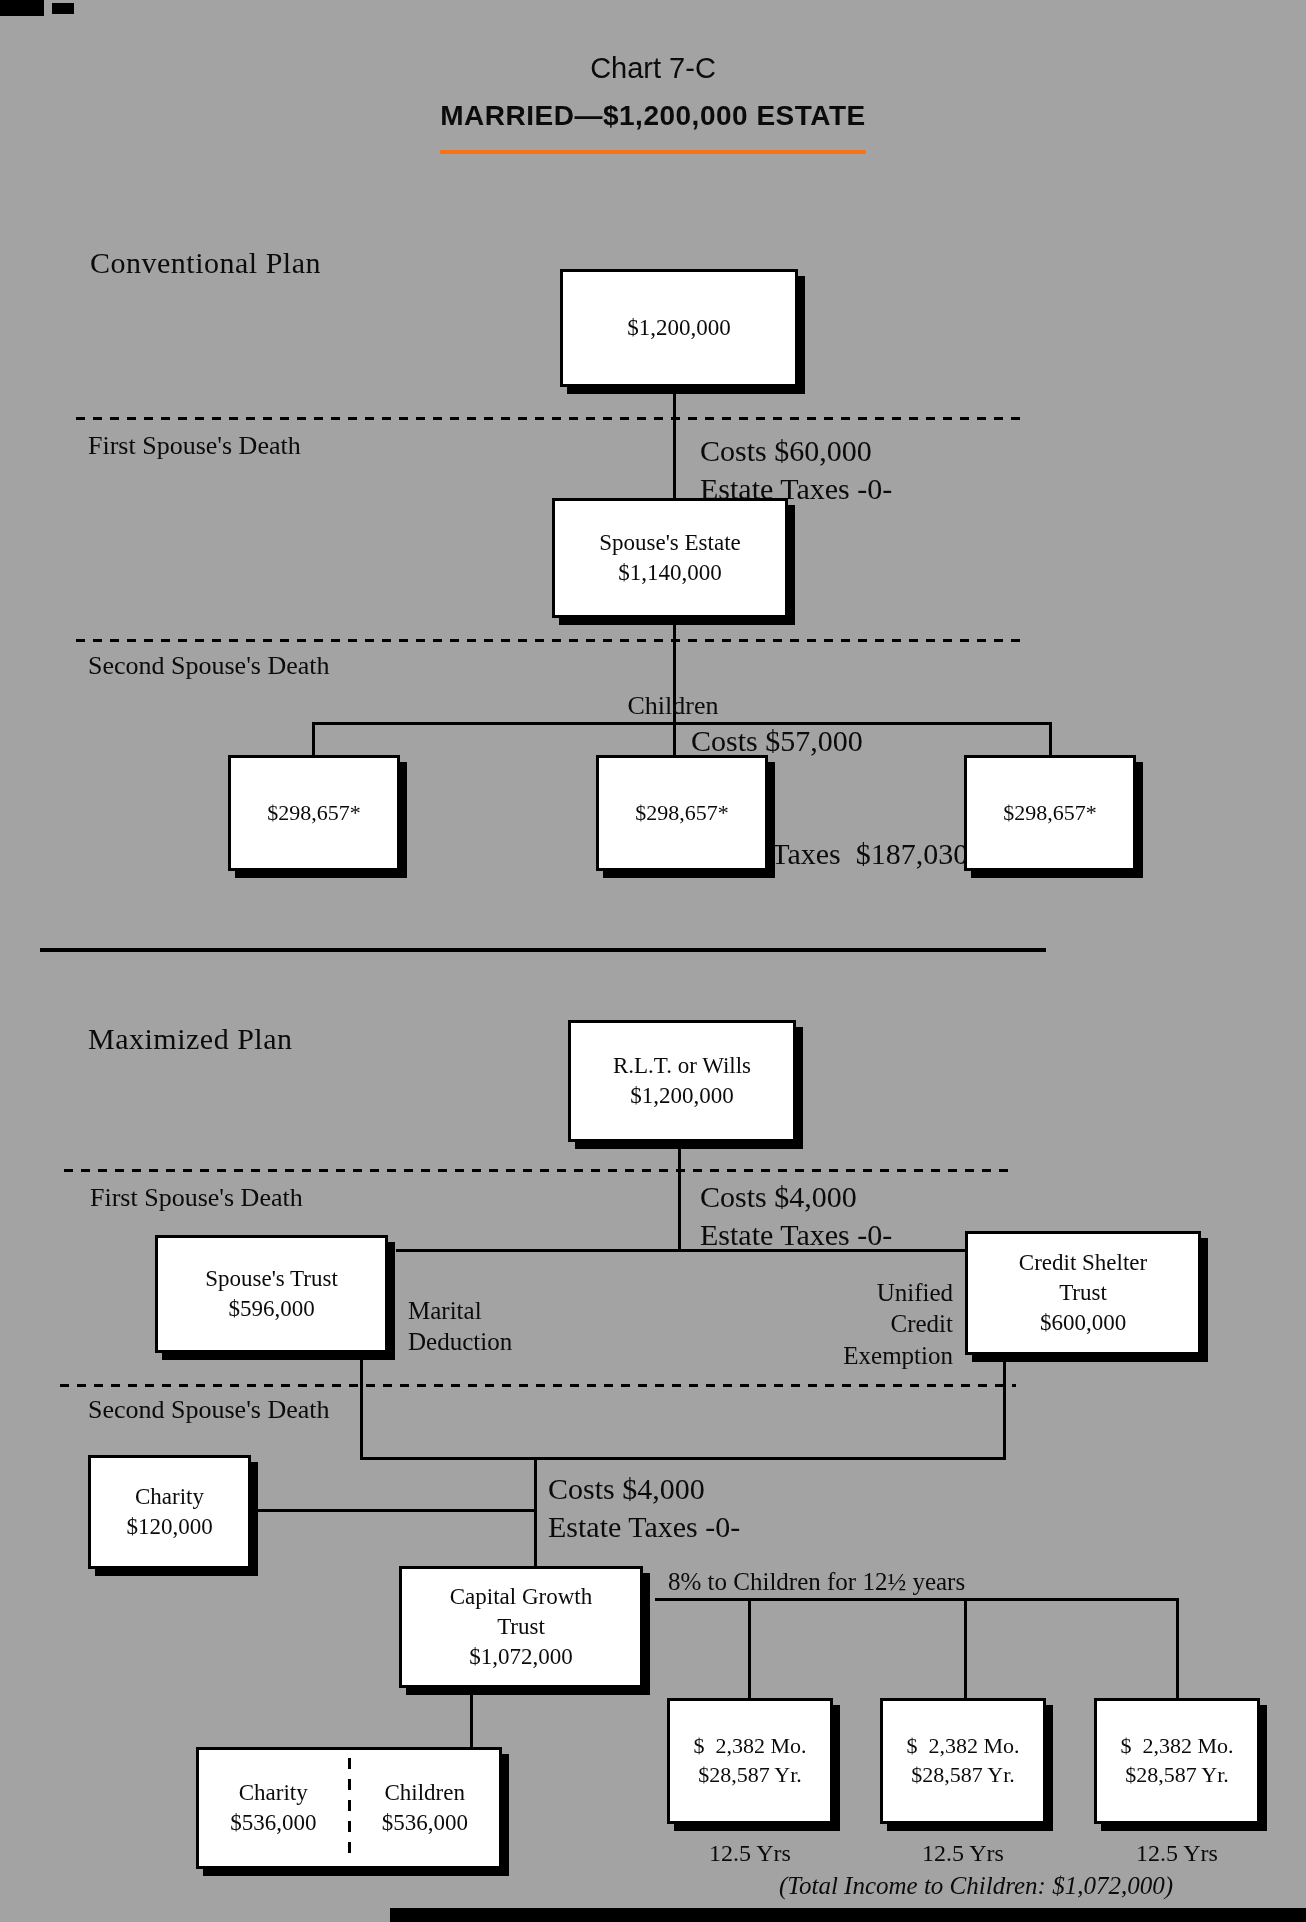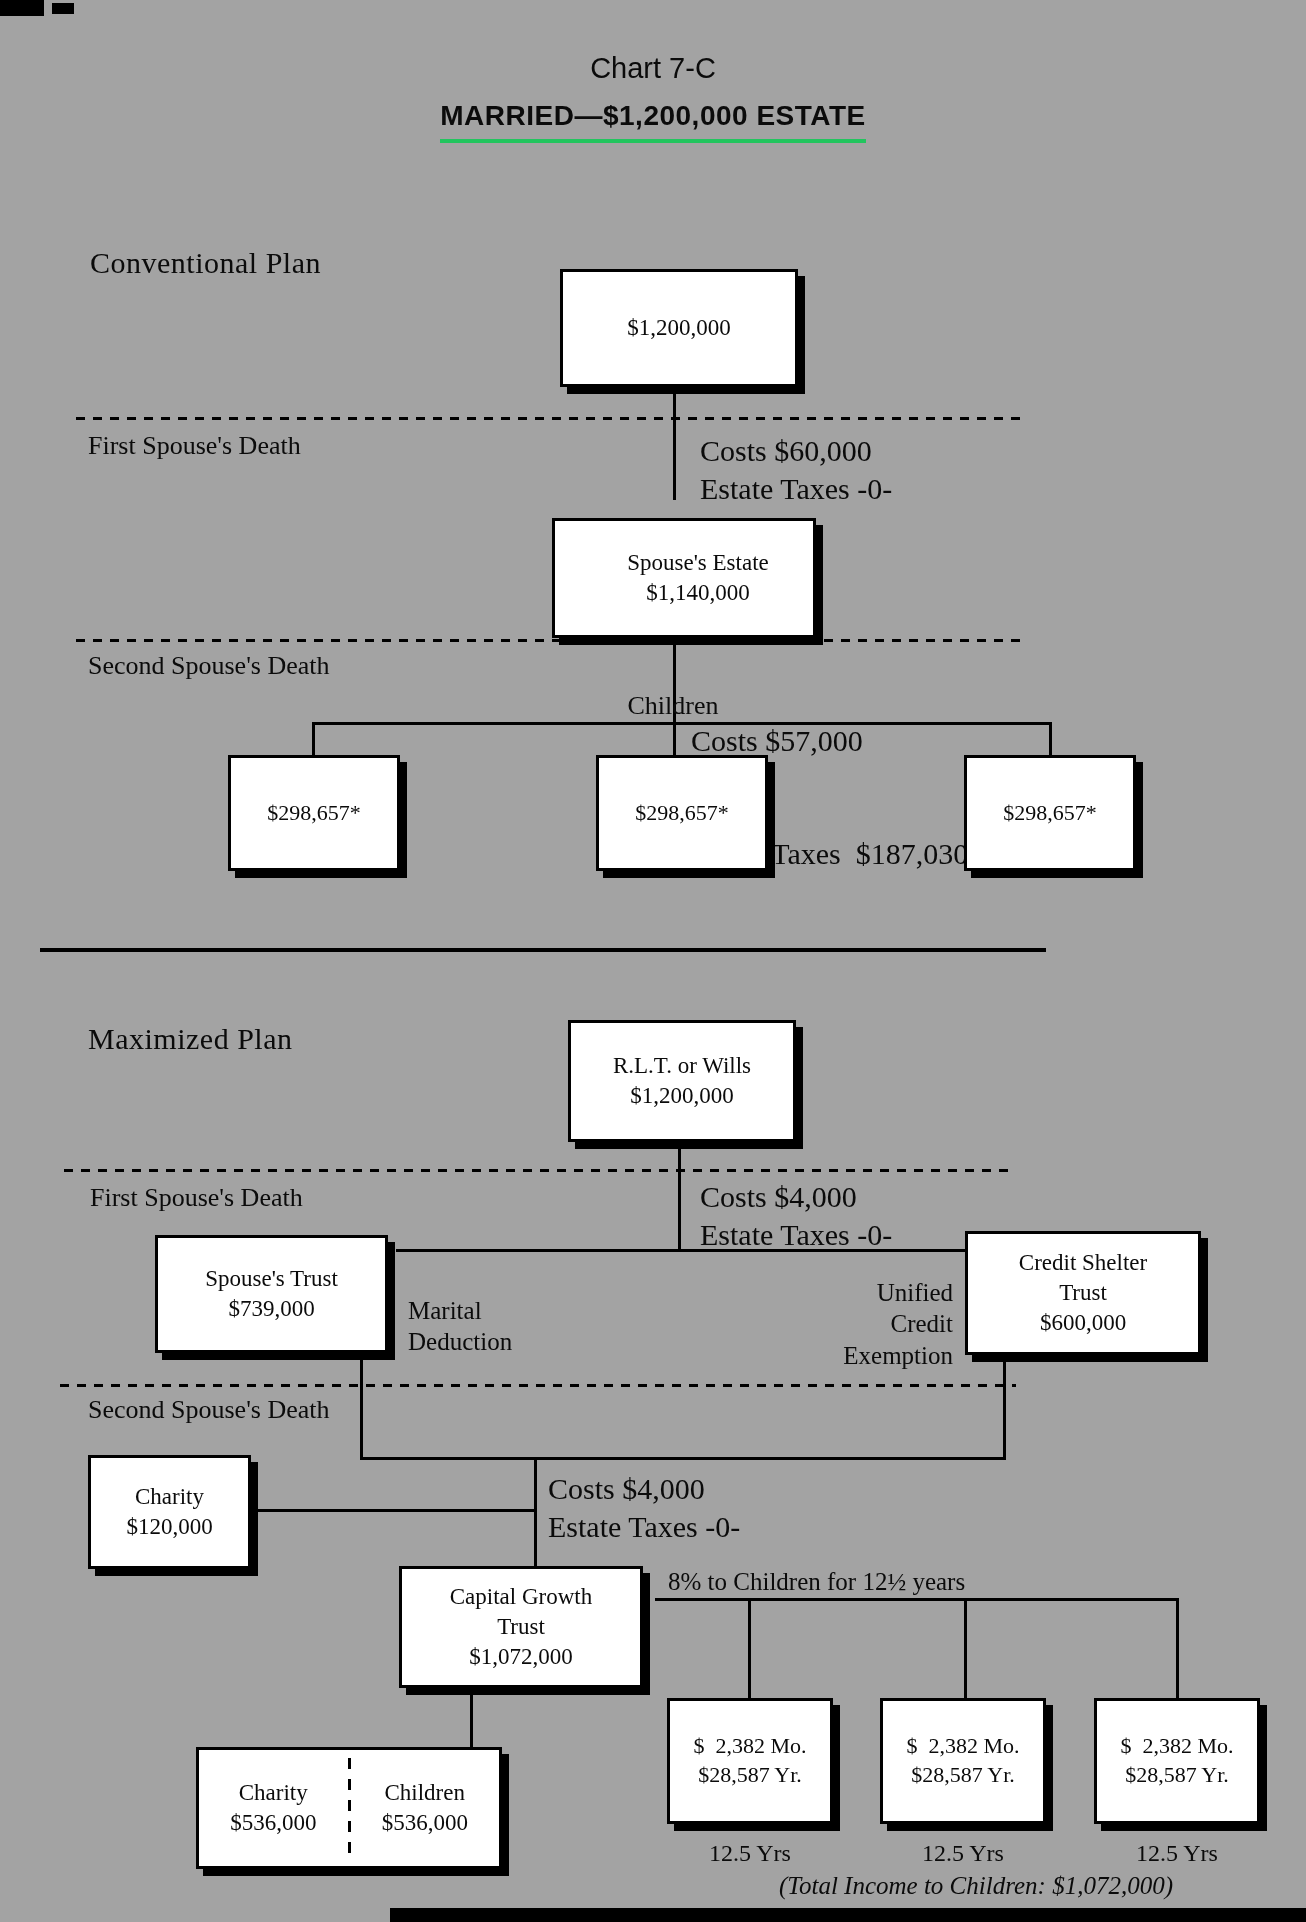--- a/index.html
+++ b/index.html
@@ -24,21 +24,21 @@
     background:repeating-linear-gradient(to bottom,#000 0 11px,transparent 11px 21px);}
   .lbl{position:absolute; font-size:26px; line-height:1.25; white-space:nowrap;}
   .note{font-size:30px; line-height:1.25;}
   .heading{position:absolute; font-size:30px; letter-spacing:.5px;}
   .center{text-align:center;}
   .right{text-align:right;}
   .ws{white-space:pre;}
   .title{position:absolute; left:0; right:0; text-align:center; font-size:29px;}
   .subtitle-wrap{position:absolute; left:0; right:0; text-align:center;}
   .subtitle{display:inline-block; font-size:28px; font-weight:bold;
-    border-bottom:4px solid #22c55e; padding-bottom:7px; letter-spacing:.5px;}
+    border-bottom:4px solid #f97316; padding-bottom:18px; letter-spacing:.5px;}
   .artifact{position:absolute; background:#000;}
   .split-half{flex:1; display:flex; flex-direction:column; align-items:center; justify-content:center; line-height:1.3;}
 </style>
 </head>
 <body>
 
 <div id="page">
 
   <div class="artifact" style="left:0;top:0;width:44px;height:16px;"></div>
   <div class="artifact" style="left:52px;top:3px;width:22px;height:11px;"></div>
@@ -78,21 +78,21 @@
   <div class="box" style="left:560px;top:269px;width:232px;height:112px;">
     <div>$1,200,000</div>
   </div>
 
   <div class="lbl" style="left:88px;top:430px;">First Spouse's Death</div>
   <div class="lbl note" style="left:700px;top:432px;">
     <div>Costs $60,000</div>
     <div>Estate Taxes -0-</div>
   </div>
 
-  <div class="box" style="left:552px;top:518px;width:230px;height:114px;padding-left:28px;">
+  <div class="box" style="left:552px;top:498px;width:230px;height:114px;">
     <div>Spouse's Estate</div>
     <div>$1,140,000</div>
   </div>
 
   <div class="lbl" style="left:88px;top:650px;">Second Spouse's Death</div>
   <div class="lbl note ws" style="left:691px;top:647px;">
     <div>Costs $57,000</div>
     <div class="ws">Estate Taxes  $187,030</div>
   </div>
 
@@ -117,21 +117,21 @@
   </div>
 
   <div class="lbl" style="left:90px;top:1182px;">First Spouse's Death</div>
   <div class="lbl note" style="left:700px;top:1178px;">
     <div>Costs $4,000</div>
     <div>Estate Taxes -0-</div>
   </div>
 
   <div class="box" style="left:155px;top:1235px;width:227px;height:112px;">
     <div>Spouse's Trust</div>
-    <div>$739,000</div>
+    <div>$596,000</div>
   </div>
 
   <div class="lbl" style="left:408px;top:1295px;font-size:25px;">
     <div>Marital</div>
     <div>Deduction</div>
   </div>
 
   <div class="lbl right" style="left:760px;top:1277px;width:193px;font-size:25px;">
     <div>Unified</div>
     <div>Credit</div>

